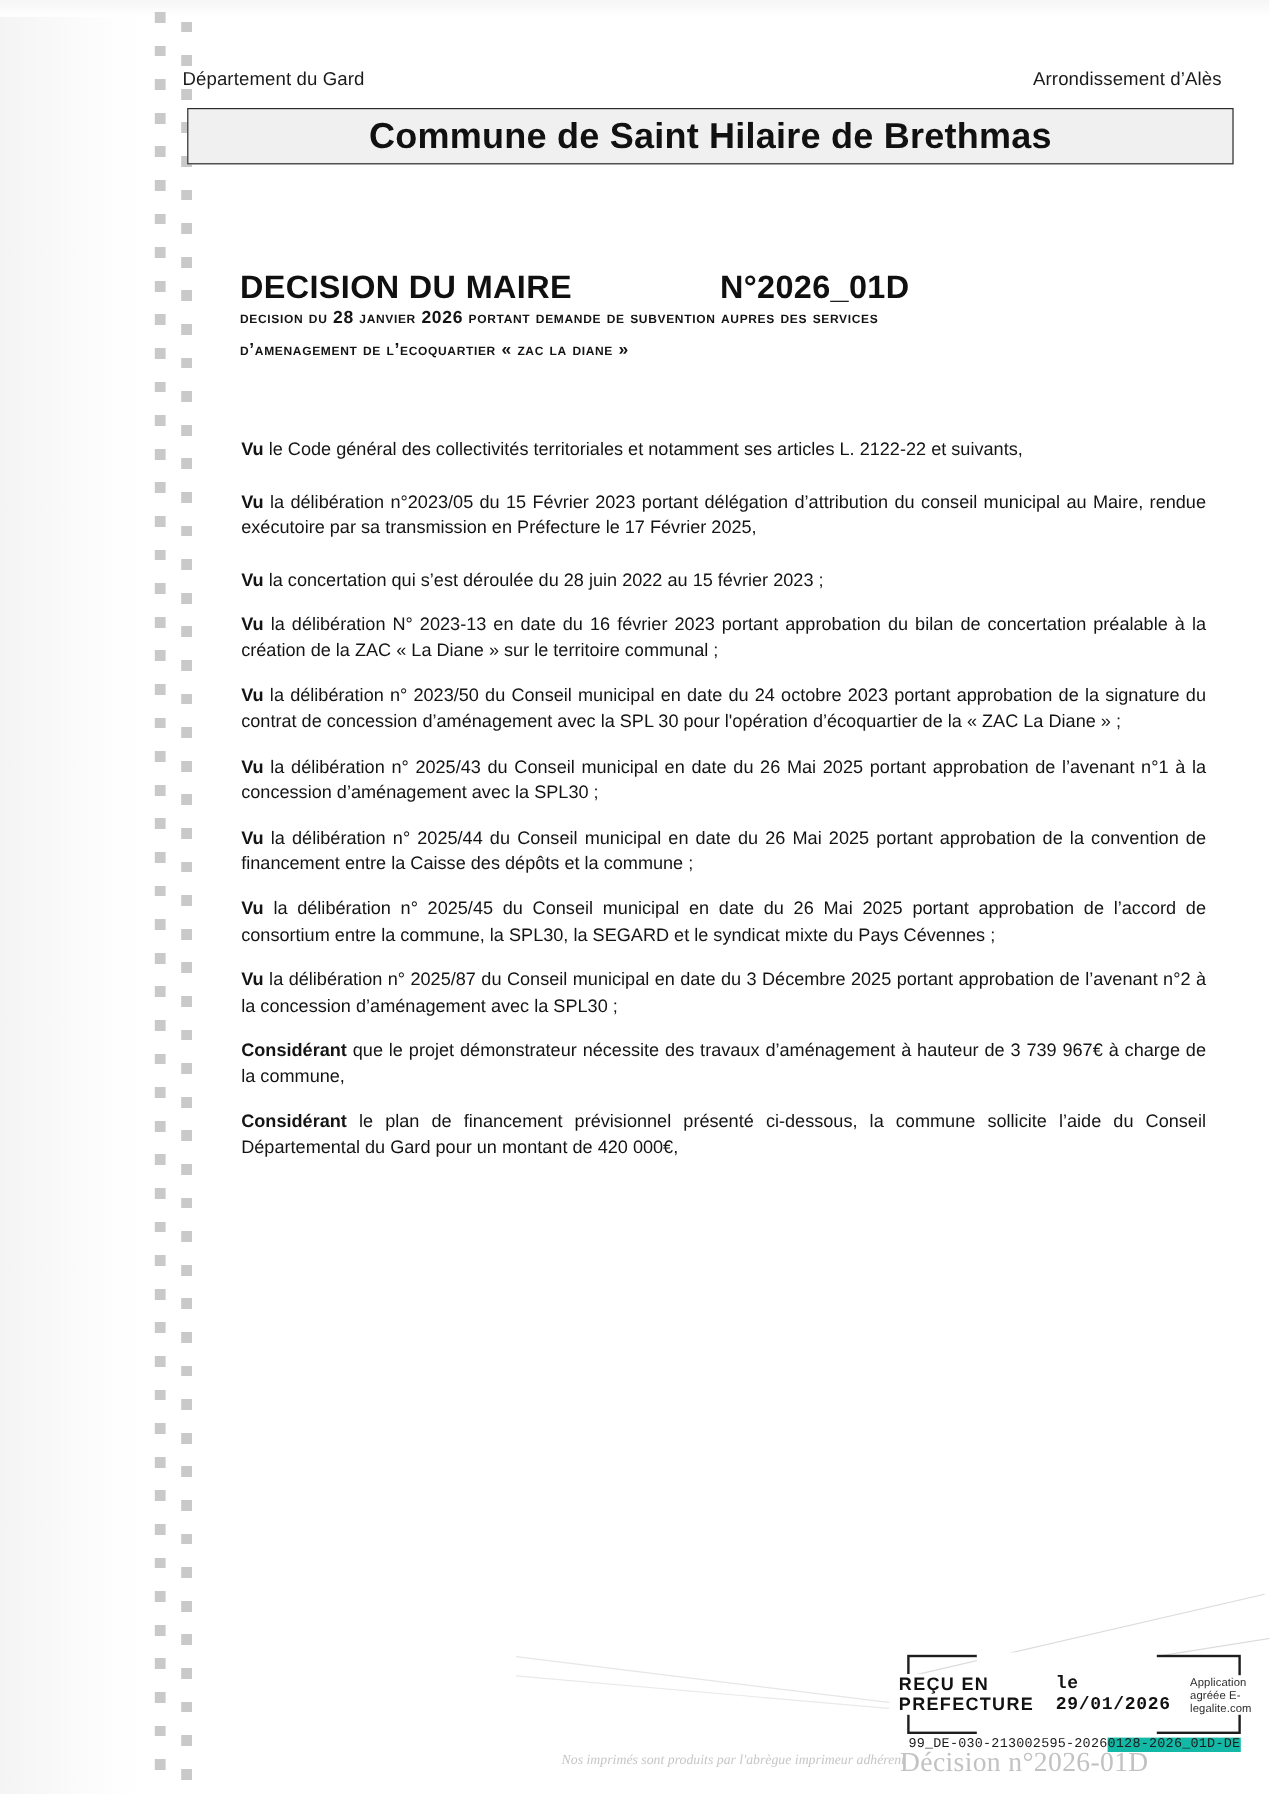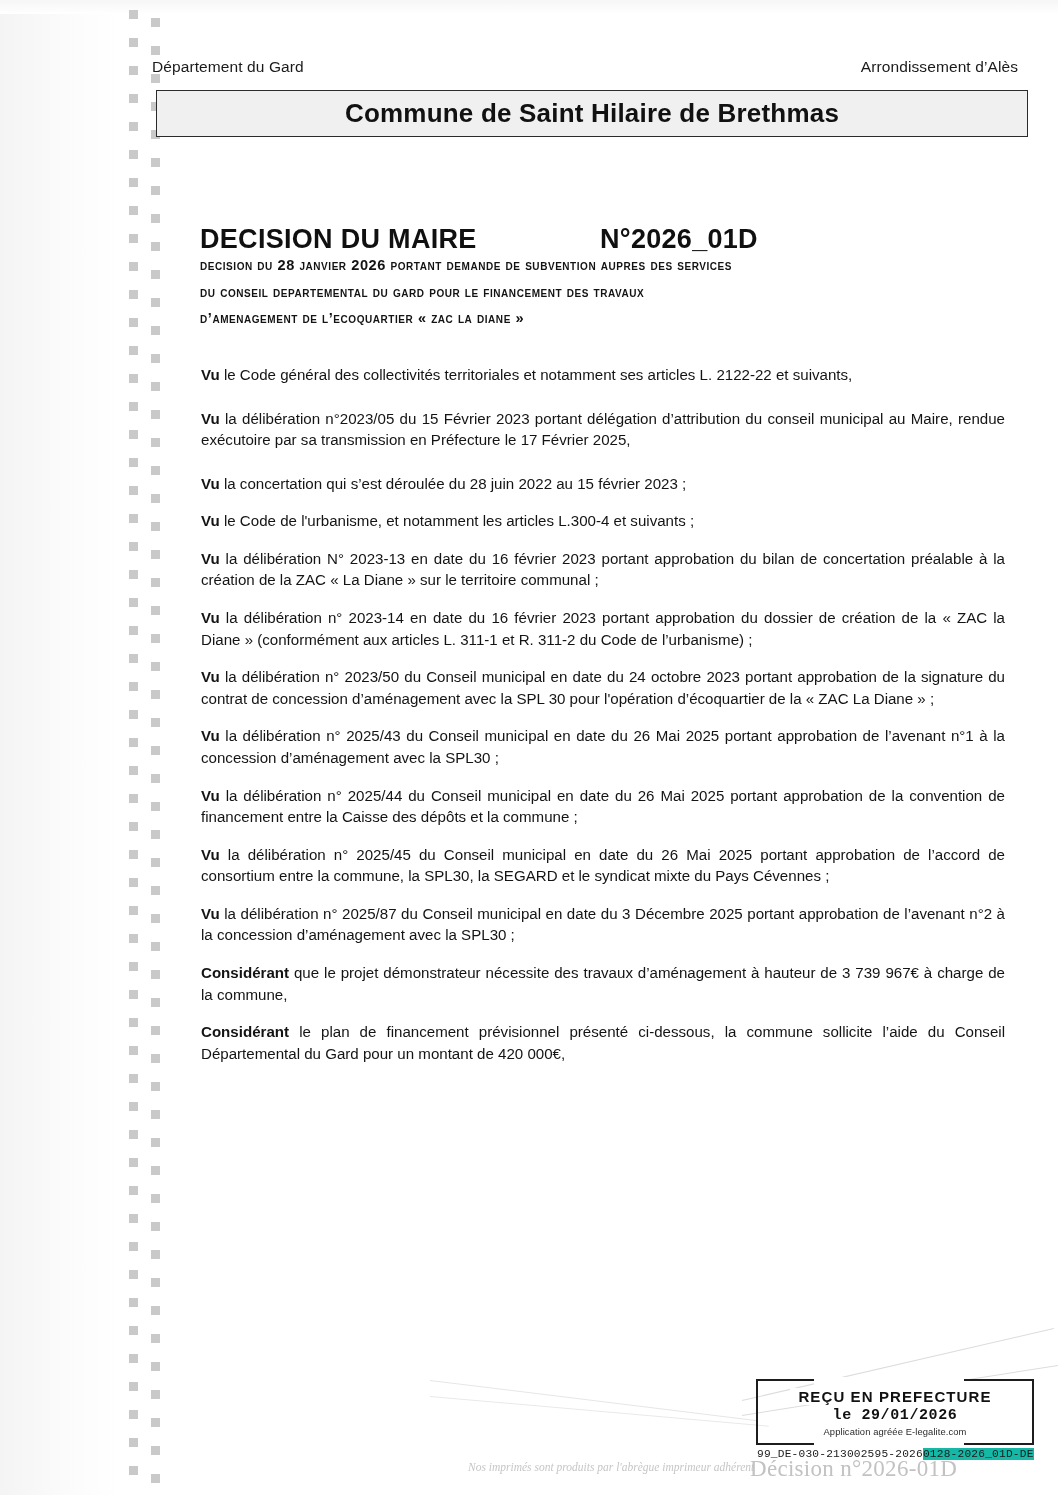--- a/index.html
+++ b/index.html
@@ -79,21 +79,21 @@
     width: 872px;
     height: 47px;
     border: 1.6px solid #2b2b2b;
     background: #f0f0f0;
     display: flex;
     align-items: center;
     justify-content: center;
     box-sizing: border-box;
   }
   .title-box .commune-name {
-    font-size: 26px;
+    font-size: 30px;
     font-weight: 700;
     letter-spacing: .2px;
     color: #111111;
     white-space: nowrap;
   }
 
   .addr-row {
     position: absolute;
     left: 158px;
     top: 146px;
@@ -186,21 +186,20 @@
     top: -4px;
     height: calc(100% + 8px);
     width: 150px;
   }
   .stamp .frame::before { left: 56px; }
   .stamp .frame::after  { right: 56px; width: 0; }
   .stamp .inner {
     position: absolute;
     inset: 0;
     display: flex;
-    flex-direction: column;
     align-items: center;
     justify-content: center;
     gap: 2px;
     background: transparent;
     z-index: 2;
   }
   .stamp .s-title {
     font-size: 15px;
     font-weight: 700;
     letter-spacing: 1.1px;
@@ -298,31 +297,28 @@
     </div>
 
 
     <div class="decision-line">
       <span class="d-label">DECISION DU MAIRE</span>
       <span class="d-num">N°2026_01D</span>
     </div>
 
     <div class="subtitle">
       <span class="ln">Decision du 28 Janvier 2026 portant demande de subvention aupres des services</span>
-      <span class="ln">du conseil departemental du Gard pour le financement des travaux</span>
       <span class="ln">d’amenagement de l’ecoquartier « ZAC la Diane »</span>
     </div>
 
     <div class="body-block" id="body-block">
         <p class="para loose"><span class="kw">Vu</span><span> le Code général des collectivités territoriales et notamment ses articles L. 2122-22 et suivants,</span></p>
         <p class="para loose"><span class="kw">Vu</span><span> la délibération n°2023/05 du 15 Février 2023 portant délégation d’attribution du conseil municipal au Maire, rendue exécutoire par sa transmission en Préfecture le 17 Février 2025,</span></p>
         <p class="para"><span class="kw">Vu</span><span> la concertation qui s’est déroulée du 28 juin 2022 au 15 février 2023 ;</span></p>
-        <p class="para"><span class="kw">Vu</span><span> le Code de l'urbanisme, et notamment les articles L.300-4 et suivants ;</span></p>
         <p class="para"><span class="kw">Vu</span><span> la délibération N° 2023-13 en date du 16 février 2023 portant approbation du bilan de concertation préalable à la création de la ZAC « La Diane » sur le territoire communal ;</span></p>
-        <p class="para"><span class="kw">Vu</span><span> la délibération n° 2023-14 en date du 16 février 2023 portant approbation du dossier de création de la « ZAC la Diane » (conformément aux articles L. 311-1 et R. 311-2 du Code de l’urbanisme) ;</span></p>
         <p class="para"><span class="kw">Vu</span><span> la délibération n° 2023/50 du Conseil municipal en date du 24 octobre 2023 portant approbation de la signature du contrat de concession d’aménagement avec la SPL 30 pour l'opération d’écoquartier de la « ZAC La Diane » ;</span></p>
         <p class="para"><span class="kw">Vu</span><span> la délibération n° 2025/43 du Conseil municipal en date du 26 Mai 2025 portant approbation de l’avenant n°1 à la concession d’aménagement avec la SPL30 ;</span></p>
         <p class="para"><span class="kw">Vu</span><span> la délibération n° 2025/44 du Conseil municipal en date du 26 Mai 2025 portant approbation de la convention de financement entre la Caisse des dépôts et la commune ;</span></p>
         <p class="para"><span class="kw">Vu</span><span> la délibération n° 2025/45 du Conseil municipal en date du 26 Mai 2025 portant approbation de l’accord de consortium entre la commune, la SPL30, la SEGARD et le syndicat mixte du Pays Cévennes ;</span></p>
         <p class="para"><span class="kw">Vu</span><span> la délibération n° 2025/87 du Conseil municipal en date du 3 Décembre 2025 portant approbation de l’avenant n°2 à la concession d’aménagement avec la SPL30 ;</span></p>
         <p class="para"><span class="kw">Considérant</span><span> que le projet démonstrateur nécessite des travaux d’aménagement à hauteur de 3 739 967€ à charge de la commune,</span></p>
         <p class="para"><span class="kw">Considérant</span><span> le plan de financement prévisionnel présenté ci-dessous, la commune sollicite l’aide du Conseil Départemental du Gard pour un montant de 420 000€,</span></p>
       </div>
 
     <div class="scan-line scan-a"></div>

